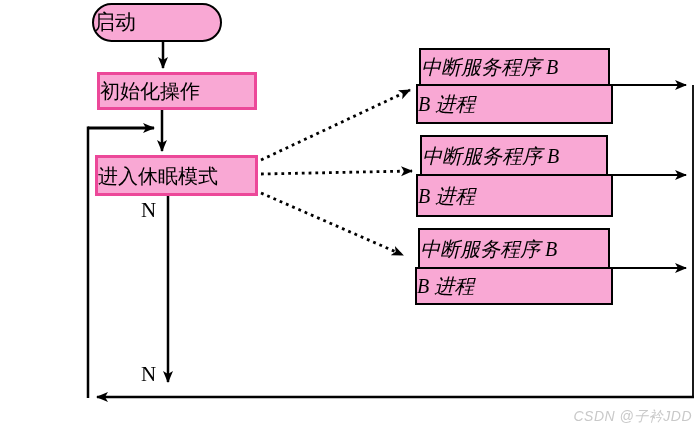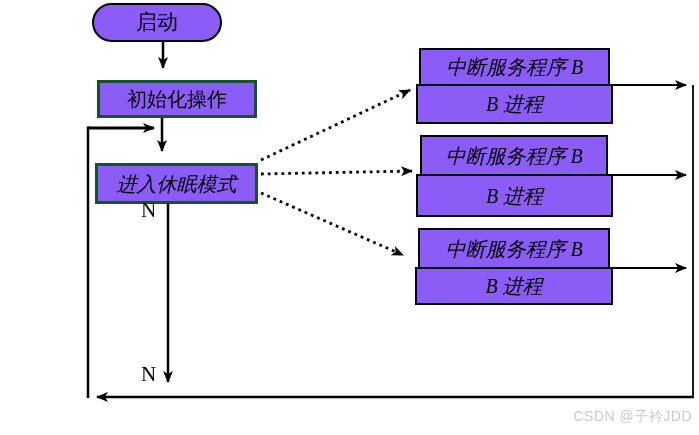--- a/index.html
+++ b/index.html
@@ -8,45 +8,46 @@
     width:699px;height:435px;
     background:#ffffff;
     font-family:"Liberation Serif","DejaVu Serif",serif;
     color:#000;
     overflow:hidden;
   }
   .layer{position:absolute;left:0;top:0;}
   .node{
     position:absolute;
     box-sizing:border-box;
-    background:#8b5cf6;
-    display:flex;align-items:center;justify-content:center;
+    background:#f9a8d4;
+    display:flex;align-items:center;
     font-size:20px;line-height:1;
     white-space:nowrap;
   }
   .stadium{
     border:2.5px solid #000;
     border-radius:21px;
     font-size:21px;
   }
-  .rect{border:3px solid #14532d;margin-top:8px;}
+  .rect{border:3px solid #ec4899;}
   .isr{border:2.5px solid #000;font-style:italic;}
   .lbl{
     position:absolute;
     line-height:1;
     white-space:nowrap;
   }
   .lbl-interrupt{font-size:26px;}
   .lbl-n{font-size:21px;}
   .watermark{
     position:absolute;
     right:7px;top:408px;
     font-size:14px;
     font-family:"Liberation Sans","DejaVu Sans",sans-serif;
     letter-spacing:0.5px;
+    font-style:italic;
   }
 </style>
 </head>
 <body>
 
 <div class="canvas">
 
   <svg class="layer" width="699" height="435" viewBox="0 0 699 435">
     <defs>
       <marker id="ah" markerWidth="14" markerHeight="12" refX="11" refY="5" orient="auto" markerUnits="userSpaceOnUse">
@@ -71,21 +72,21 @@
   </svg>
 
   <div class="node stadium" style="left:92px;top:3px;width:130px;height:39px;">
     <span>启动</span>
   </div>
 
   <div class="node rect" style="left:97px;top:72px;width:160px;height:38px;">
     <span>初始化操作</span>
   </div>
 
-  <div class="node rect" style="left:95px;top:155px;width:163px;height:41px;font-style:italic;">
+  <div class="node rect" style="left:95px;top:155px;width:163px;height:41px;">
     <span>进入休眠模式</span>
   </div>
 
   <div class="node isr" style="left:419px;top:48px;width:191px;height:38px;">
     <span>中断服务程序 B</span>
   </div>
   <div class="node isr" style="left:416px;top:84px;width:197px;height:40px;">
     <span>B 进程</span>
   </div>
 

